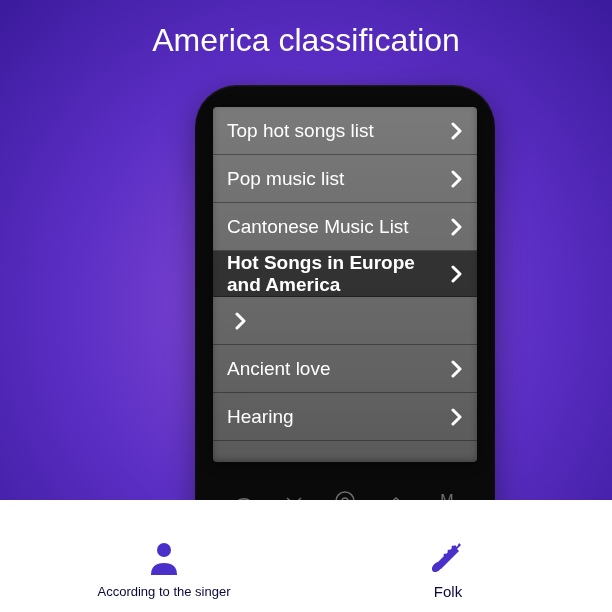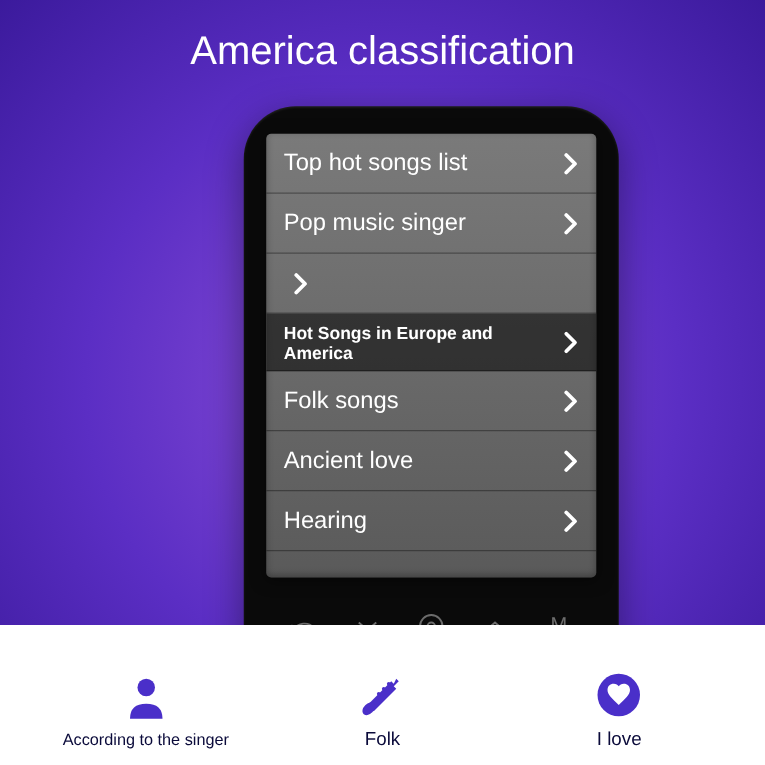--- a/index.html
+++ b/index.html
@@ -46,21 +46,21 @@
       align-items: center;
       justify-content: space-between;
       padding: 0 14px;
       color: #fff;
       font-size: 19px;
       font-weight: 400;
       cursor: pointer;
     }
     .list-item.highlighted {
       background: rgba(20,20,20,0.65);
-      font-size: 14px;
+      font-size: 19px;
       font-weight: 600;
       height: 46px;
     }
     .chevron {
       flex-shrink: 0;
       margin-left: 8px;
     }
     .chevron svg { display: block; }
     .hw-buttons {
       position: absolute;
@@ -121,44 +121,44 @@
   <div class="screen">
     <div class="list-item">
       <span>Top hot songs list</span>
       <span class="chevron">
         <svg width="12" height="18" viewBox="0 0 12 18">
             <path d="M2 2 L9 9 L2 16" stroke="#fff" stroke-width="3" fill="none" stroke-linecap="round" stroke-linejoin="round"></path>
           </svg>
       </span>
     </div>
     <div class="list-item">
-      <span>Pop music singer</span>
-      <span class="chevron">
-        <svg width="12" height="18" viewBox="0 0 12 18">
-            <path d="M2 2 L9 9 L2 16" stroke="#fff" stroke-width="3" fill="none" stroke-linecap="round" stroke-linejoin="round"></path>
-          </svg>
-      </span>
-    </div>
-    <div class="list-item">
+      <span>Pop music list</span>
+      <span class="chevron">
+        <svg width="12" height="18" viewBox="0 0 12 18">
+            <path d="M2 2 L9 9 L2 16" stroke="#fff" stroke-width="3" fill="none" stroke-linecap="round" stroke-linejoin="round"></path>
+          </svg>
+      </span>
+    </div>
+    <div class="list-item">
+      <span>Cantonese Music List</span>
       <span class="chevron">
         <svg width="12" height="18" viewBox="0 0 12 18">
             <path d="M2 2 L9 9 L2 16" stroke="#fff" stroke-width="3" fill="none" stroke-linecap="round" stroke-linejoin="round"></path>
           </svg>
       </span>
     </div>
     <div class="list-item highlighted">
       <span>Hot Songs in Europe and America</span>
       <span class="chevron">
         <svg width="12" height="18" viewBox="0 0 12 18">
             <path d="M2 2 L9 9 L2 16" stroke="#fff" stroke-width="3" fill="none" stroke-linecap="round" stroke-linejoin="round"></path>
           </svg>
       </span>
     </div>
     <div class="list-item">
-      <span>Folk songs</span>
       <span class="chevron">
         <svg width="12" height="18" viewBox="0 0 12 18">
             <path d="M2 2 L9 9 L2 16" stroke="#fff" stroke-width="3" fill="none" stroke-linecap="round" stroke-linejoin="round"></path>
           </svg>
       </span>
     </div>
     <div class="list-item">
       <span>Ancient love</span>
       <span class="chevron">
         <svg width="12" height="18" viewBox="0 0 12 18">
@@ -218,22 +218,13 @@
       <svg width="42" height="42" viewBox="0 0 42 42">
         <path d="M8 30 L28 10 L30 12 L32 8 L34 10 L30 14 L32 16 L14 34 Z" fill="#4a2fc9"></path>
         <ellipse cx="10" cy="32" rx="6" ry="4" fill="#4a2fc9" transform="rotate(-45 10 32)"></ellipse>
         <circle cx="18" cy="20" r="1.5" fill="#4a2fc9"></circle>
         <circle cx="22" cy="16" r="1.5" fill="#4a2fc9"></circle>
         <circle cx="26" cy="12" r="1.5" fill="#4a2fc9"></circle>
       </svg>
     </span>
     <span class="tab-label">Folk</span>
   </div>
-  <div class="tab">
-    <span class="icon">
-      <svg width="38" height="38" viewBox="0 0 38 38">
-        <circle cx="19" cy="19" r="17" fill="#4a2fc9"></circle>
-        <path d="M19 27 C14 22 10 19 10 15 C10 12 12 10 15 10 C17 10 18 11 19 12 C20 11 21 10 23 10 C26 10 28 12 28 15 C28 19 24 22 19 27 Z" fill="#fff"></path>
-      </svg>
-    </span>
-    <span class="tab-label">I love</span>
-  </div>
 </div>
 
 </body></html>

